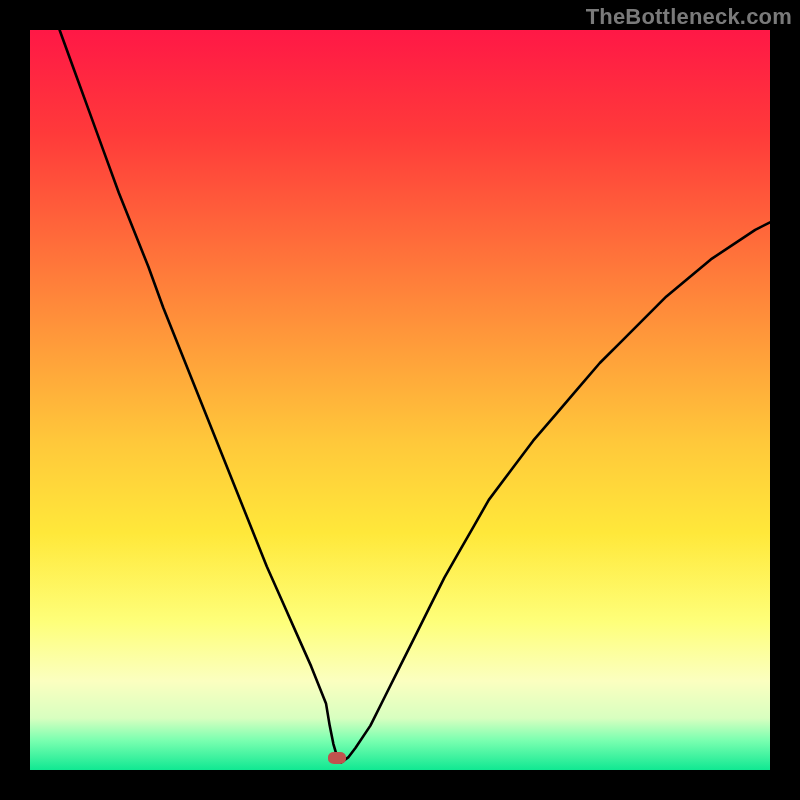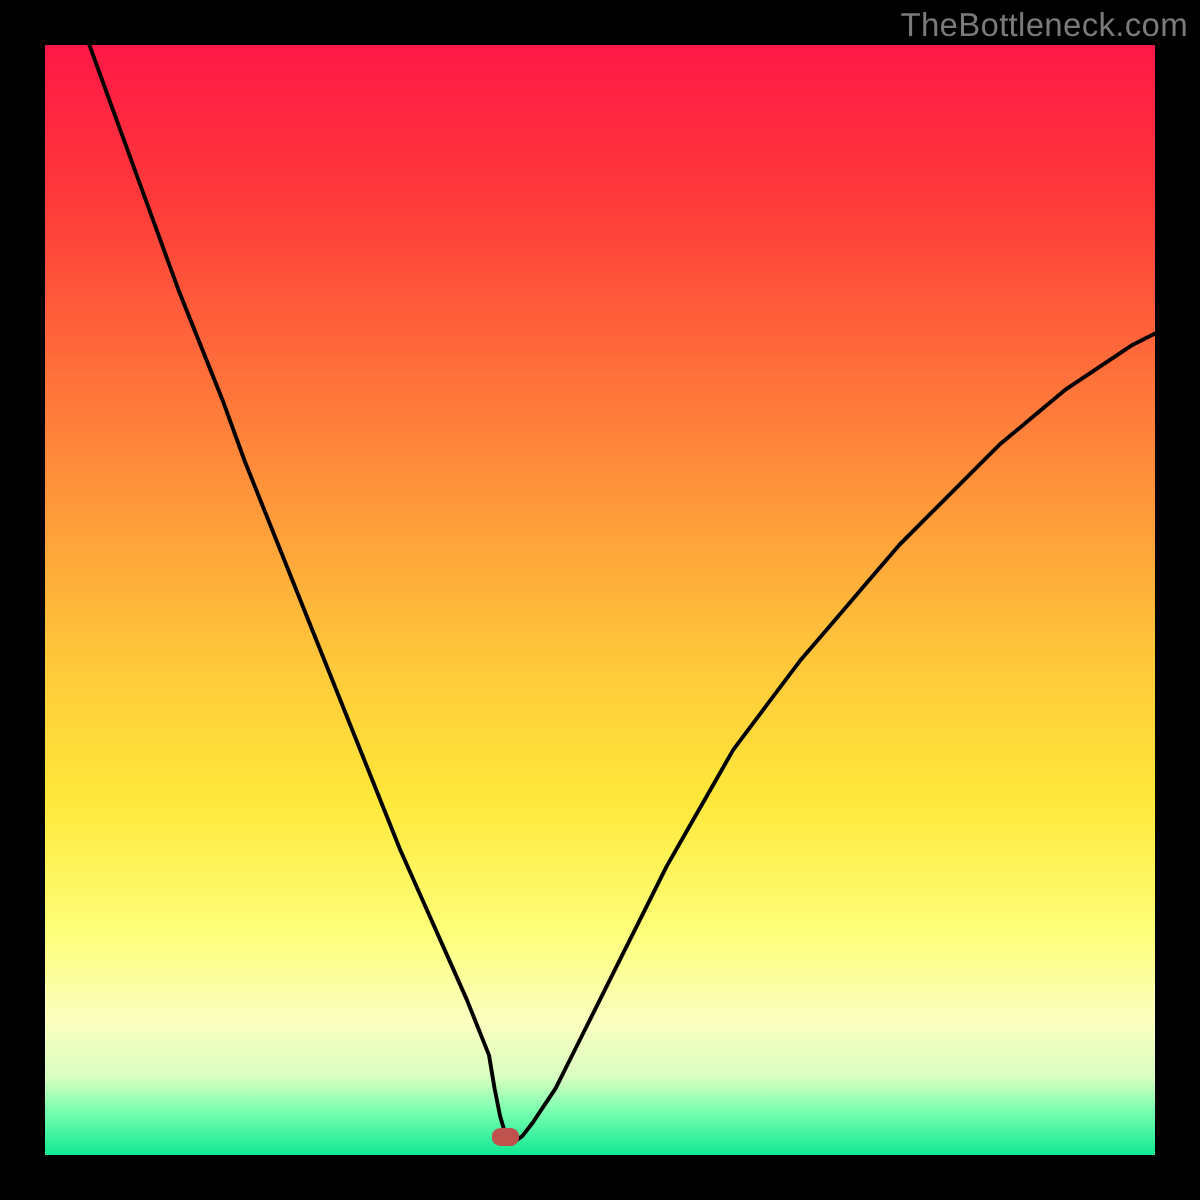--- a/index.html
+++ b/index.html
@@ -38,21 +38,21 @@
       #7affb0 96%,
       #10e892 100%
     );
   }
   .watermark {
     position: absolute;
     top: 4px;
     right: 8px;
     color: #7a7a7a;
     font-size: 22px;
-    font-weight: 400;
+    font-weight: 700;
     letter-spacing: 0.2px;
   }
   svg.curve {
     position: absolute;
     left: 30px;
     top: 30px;
     width: 740px;
     height: 740px;
     overflow: visible;
   }

